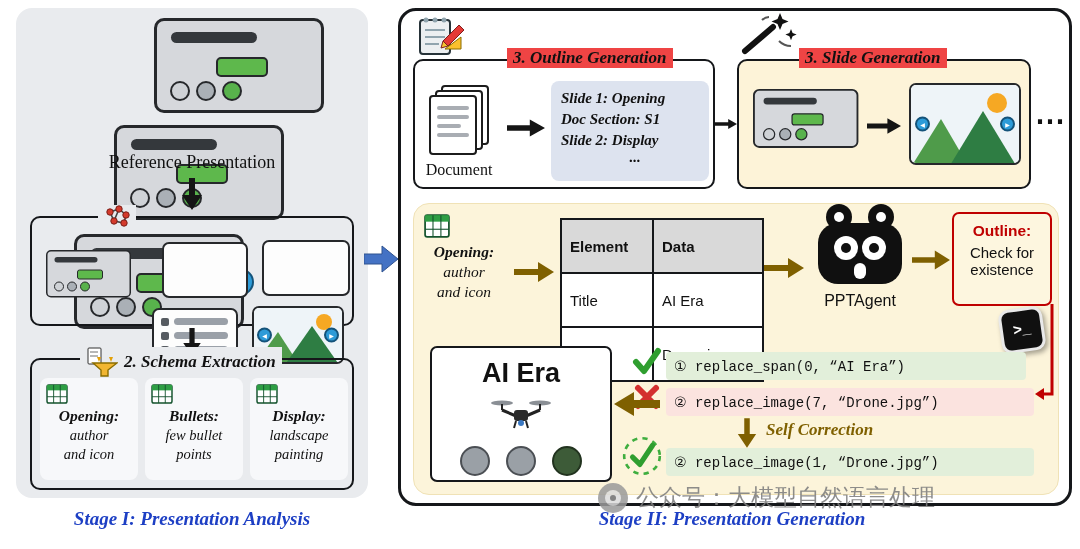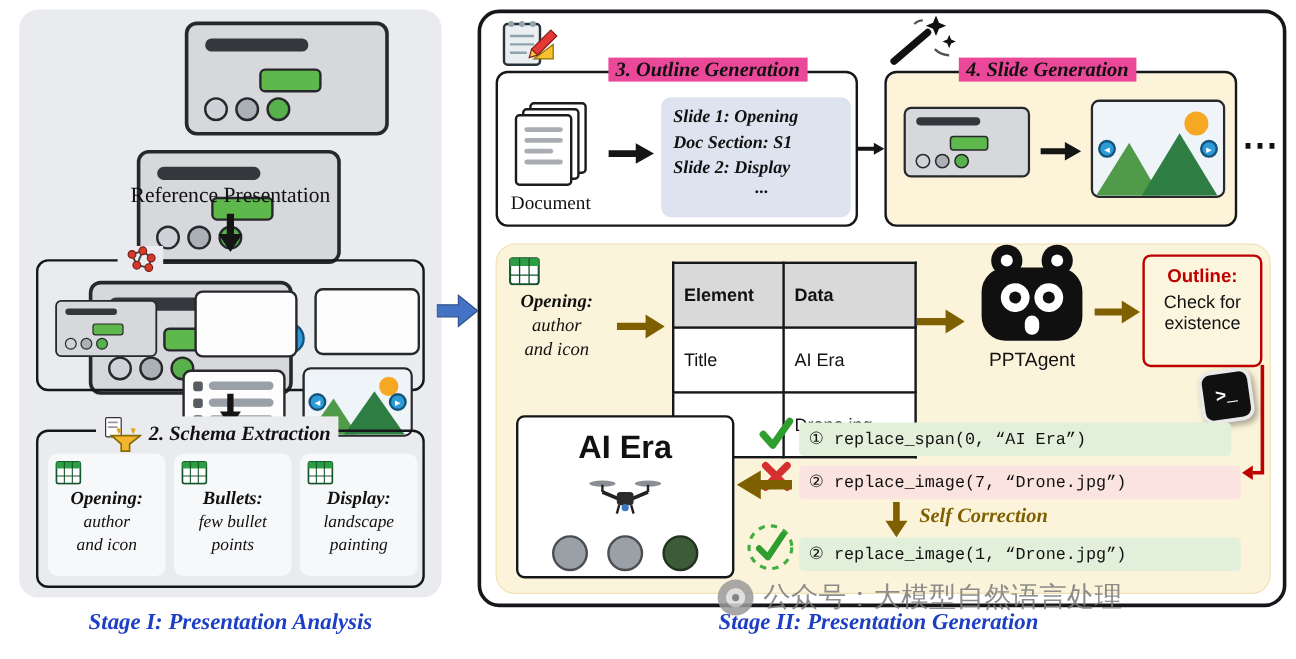--- a/index.html
+++ b/index.html
@@ -11,21 +11,21 @@
 
   
   .left-panel{left:16px;top:8px;width:352px;height:490px;background:#e9ebee;border-radius:16px;}
   .right-panel{left:398px;top:8px;width:668px;height:492px;background:#fff;border:3px solid #15171a;border-radius:18px;}
 
   
   .step-box{position:absolute;border:2.5px solid #15171a;border-radius:10px;box-sizing:border-box;}
   .chip{position:absolute;top:-13px;display:flex;gap:6px;align-items:center;padding:0 6px;
         font:italic 600 17px "Liberation Serif",serif;white-space:nowrap;}
   .chip-gray{background:#e9ebee;}
-  .chip-white{background:#ec4899;}
+  .chip-white{background:#ef4444;}
 
   
   .card{width:170px;height:95px;background:#d6d8dc;border:3px solid #26282b;border-radius:10px;position:relative;box-sizing:border-box;}
   .card .bar{position:absolute;left:14px;top:11px;width:86px;height:11px;background:#34383c;border-radius:6px;}
   .card .btn{position:absolute;left:59px;top:36px;width:48px;height:16px;background:#5eb84c;border:2.5px solid #26282b;border-radius:5px;}
   .card .d{position:absolute;bottom:9px;width:16px;height:16px;border:2.5px solid #26282b;border-radius:50%;}
   .card .d1{left:13px;background:#cfd2d6;}
   .card .d2{left:39px;background:#aab0b6;}
   .card .d3{left:65px;background:#58b24c;}
   .play{position:absolute;right:-13px;top:50%;transform:translateY(-50%);width:27px;height:27px;background:#2d9bd8;
@@ -283,21 +283,21 @@
     <svg class="abs" style="left:338px;top:0px;z-index:5;" width="58" height="44" viewBox="0 0 58 44">
       <line x1="6" y1="40" x2="34" y2="16" stroke="#111" stroke-width="6" stroke-linecap="round"></line>
       <path d="M41 2 l2.5 6 6 2.5 -6 2.5 -2.5 6 -2.5 -6 -6 -2.5 6 -2.5 z" fill="#111"></path>
       <path d="M52 18 l1.6 4 4 1.6 -4 1.6 -1.6 4 -1.6 -4 -4 -1.6 4 -1.6 z" fill="#111"></path>
       <path d="M40 30 q5 5 12 5" stroke="#555" stroke-width="2" fill="none"></path>
       <path d="M30 6 q-4 0 -7 3" stroke="#555" stroke-width="2" fill="none"></path>
     </svg>
 
     <div class="step-box" style="left:336px;top:48px;width:294px;height:130px;background:#fdf3d8;">
       <div class="chip chip-white" style="left:60px;">
-        <span>4. Slide Generation</span>
+        <span>3. Slide Generation</span>
       </div>
       <div class="scale" style="left:14px;top:28px;transform:scale(0.62);">
         <div class="card">
           <div class="bar"></div>
             <div class="btn"></div>
           <div class="d d1"></div>
             <div class="d d2"></div>
             <div class="d d3"></div>
         </div>
       </div>

